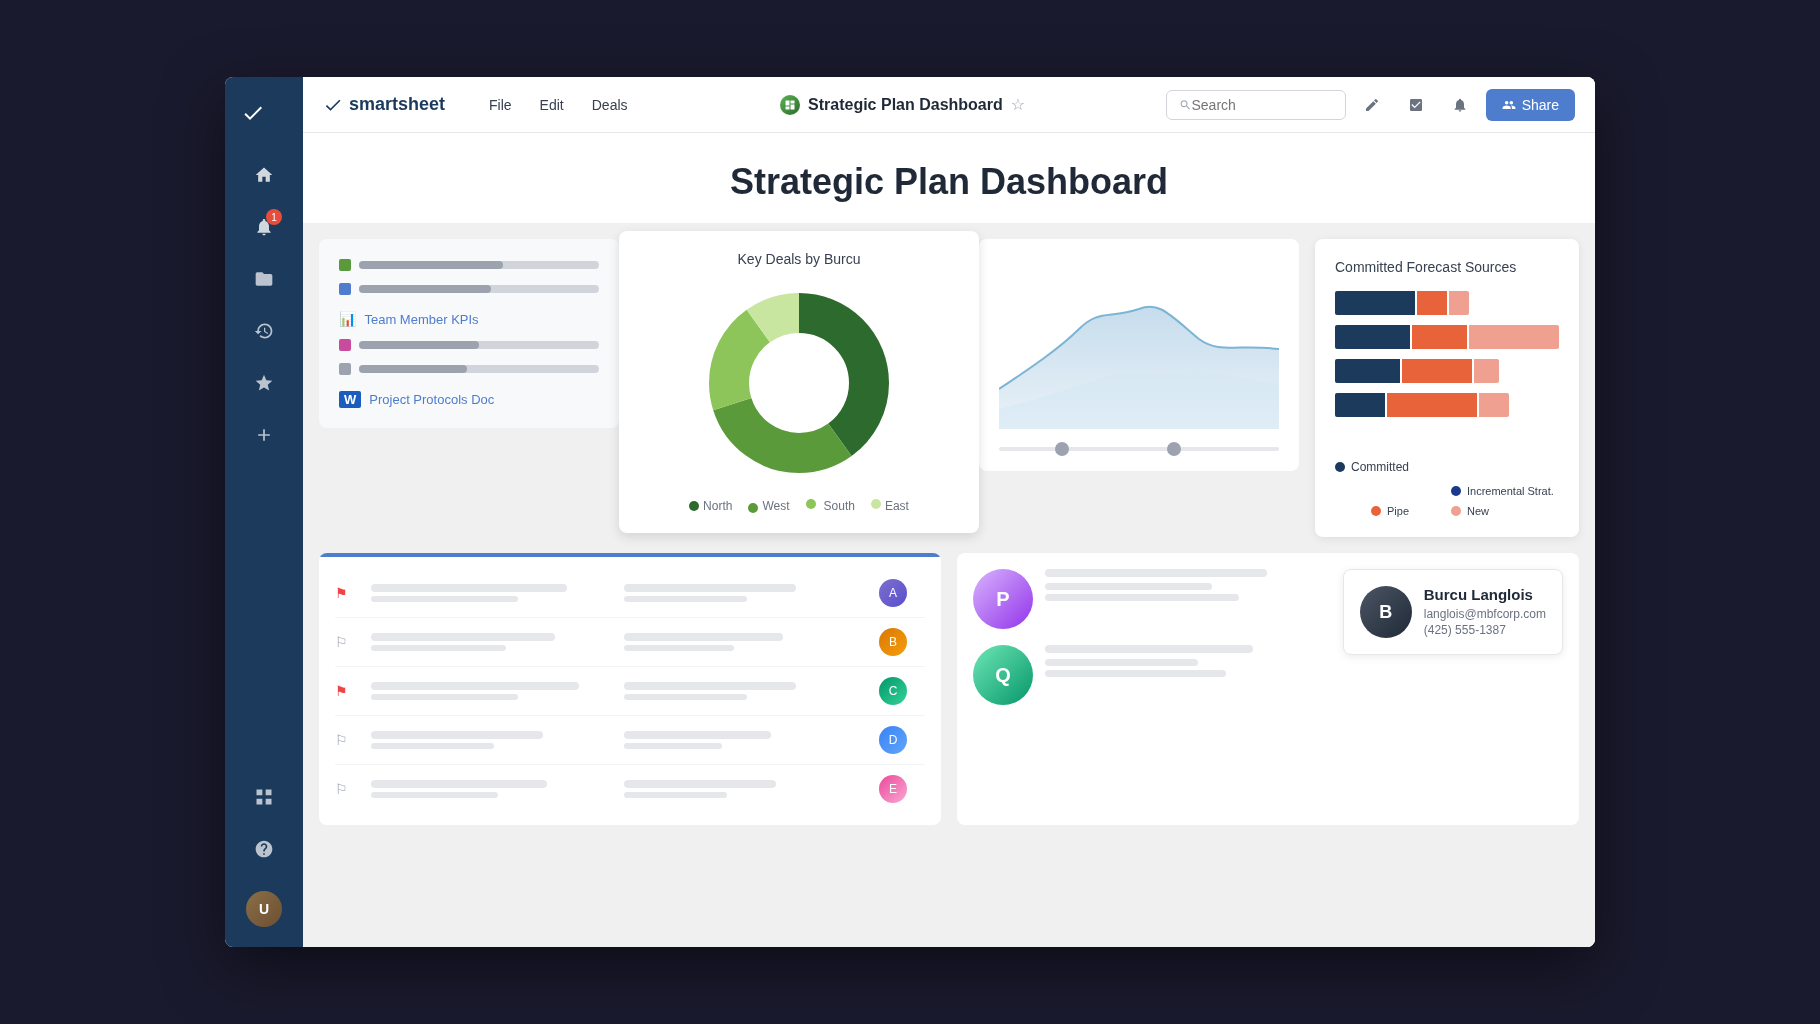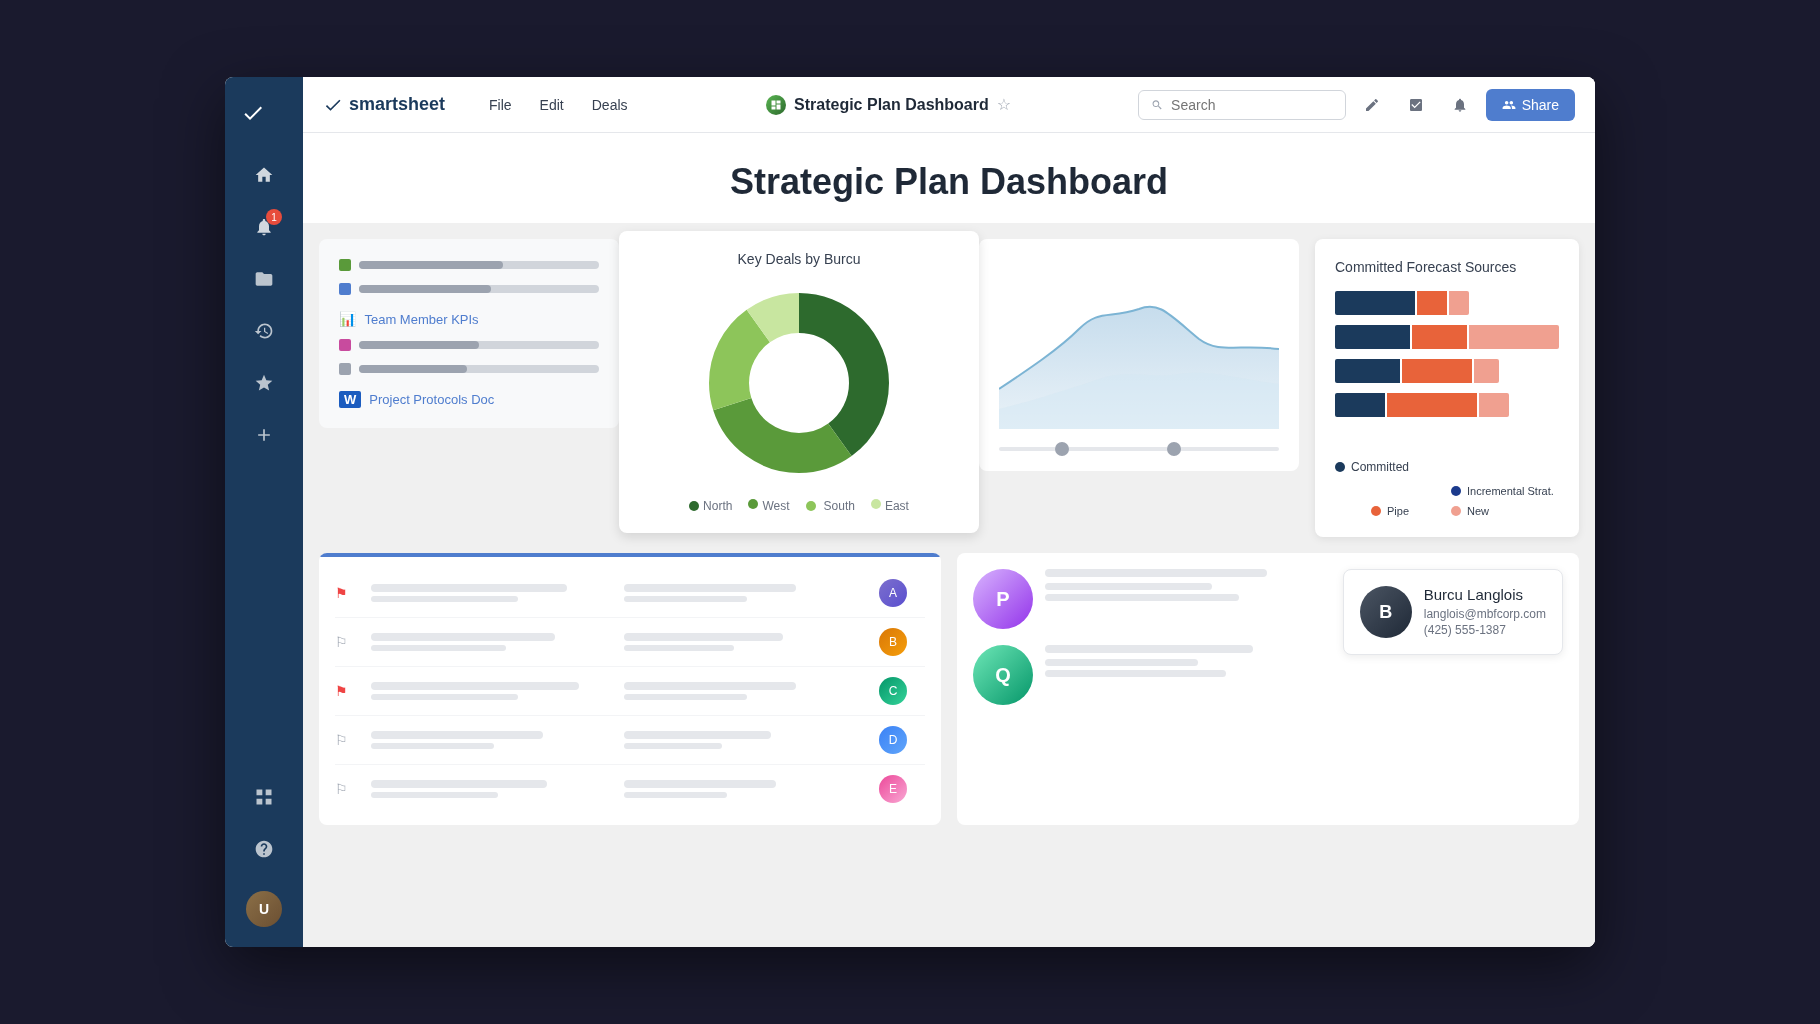--- a/index.html
+++ b/index.html
@@ -19,21 +19,21 @@
 
     
     .topbar { height: 56px; background: white; display: flex; align-items: center; padding: 0 20px; border-bottom: 1px solid #e5e7eb; gap: 12px; }
     .topbar-logo { display: flex; align-items: center; gap: 6px; margin-right: 20px; }
     .topbar-logo-text { font-size: 18px; font-weight: 600; color: #1b3a5c; }
     .topbar-nav { display: flex; align-items: center; gap: 4px; }
     .topbar-nav-item { padding: 6px 12px; font-size: 14px; color: #374151; cursor: pointer; border-radius: 4px; }
     .topbar-center { flex: 1; display: flex; align-items: center; justify-content: center; gap: 8px; }
     .topbar-title { font-size: 16px; font-weight: 600; color: #1f2937; display: flex; align-items: center; gap: 8px; }
     .topbar-actions { display: flex; align-items: center; gap: 8px; }
-    .search-box { display: flex; align-items: center; border: 1px solid #d1d5db; border-radius: 6px; padding: 6px 12px; gap: 8px; background: white; width: 208px; }
+    .search-box { display: flex; align-items: center; border: 1px solid #d1d5db; border-radius: 6px; padding: 6px 12px; background: white; width: 180px; }
     .search-box input { border: none; outline: none; font-size: 14px; color: #6b7280; width: 100%; background: transparent; }
     .share-btn { background: #4f7dce; color: white; border: none; border-radius: 6px; padding: 8px 16px; font-size: 14px; font-weight: 500; cursor: pointer; display: flex; align-items: center; gap: 6px; }
     .icon-btn { width: 36px; height: 36px; display: flex; align-items: center; justify-content: center; border-radius: 6px; cursor: pointer; color: #6b7280; border: none; background: transparent; font-size: 16px; }
 
     
     .dashboard { flex: 1; overflow-y: auto; padding: 0; background: #f0f0f0; }
 
     
     .dashboard::-webkit-scrollbar { width: 6px; }
     .dashboard::-webkit-scrollbar-track { background: #f1f1f1; }
@@ -231,25 +231,25 @@
               <circle cx="100" cy="100" r="70" fill="none" stroke="#c8e6a0" stroke-width="40" stroke-dasharray="44 395.8" stroke-dashoffset="-395.7" transform="rotate(-90 100 100)"></circle>
               <circle cx="100" cy="100" r="45" fill="white"></circle>
             </svg>
           </div>
 
           <div style="display:flex;justify-content:center;gap:16px;flex-wrap:wrap;">
             <div style="display:flex;align-items:center;gap:4px;">
               <div style="width:10px;height:10px;border-radius:50%;background:#2d6a2d;"></div>
               <span style="font-size:12px;color:#6b7280;">North</span>
             </div>
-            <div style="display:flex;align-items:flex-start;gap:4px;">
+            <div style="display:flex;align-items:flex-end;gap:4px;">
               <div style="width:10px;height:10px;border-radius:50%;background:#5a9a3a;"></div>
               <span style="font-size:12px;color:#6b7280;">West</span>
             </div>
-            <div style="display:flex;align-items:center;gap:8px;">
+            <div style="display:flex;gap:8px;">
               <div style="width:10px;height:10px;border-radius:50%;background:#8dc55a;"></div>
               <span style="font-size:12px;color:#6b7280;">South</span>
             </div>
             <div style="display:flex;align-items:flex-start;gap:4px;">
               <div style="width:10px;height:10px;border-radius:50%;background:#c8e6a0;"></div>
               <span style="font-size:12px;color:#6b7280;">East</span>
             </div>
           </div>
         </div>
 
@@ -436,21 +436,21 @@
                 <div style="height:7px;background:#e5e7eb;border-radius:4px;width:65%;"></div>
               </div>
             </div>
           </div>
 
           <div style="background:white;border:1px solid #e5e7eb;border-radius:8px;padding:16px;min-width:200px;box-shadow:0 2px 8px rgba(0,0,0,0.08);display:flex;gap:12px;">
             <div style="width:52px;height:52px;border-radius:50%;background:linear-gradient(135deg,#6b7280,#374151);overflow:hidden;flex-shrink:0;">
               <div style="width:100%;height:100%;background:linear-gradient(135deg,#4b5563,#1f2937);display:flex;align-items:center;justify-content:center;color:white;font-size:18px;font-weight:600;">B</div>
             </div>
             <div>
-              <h3 style="font-size:15px;font-weight:400;color:#1f2937;margin-bottom:4px;">Burcu Langlois</h3>
+              <h3 style="font-size:15px;font-weight:700;color:#1f2937;margin-bottom:4px;">Burcu Langlois</h3>
               <p style="font-size:12px;color:#6b7280;margin-bottom:2px;">langlois@mbfcorp.com</p>
               <p style="font-size:12px;color:#6b7280;">(425) 555-1387</p>
             </div>
           </div>
         </div>
       </div>
     </div>
   </div>
 </div>
 

